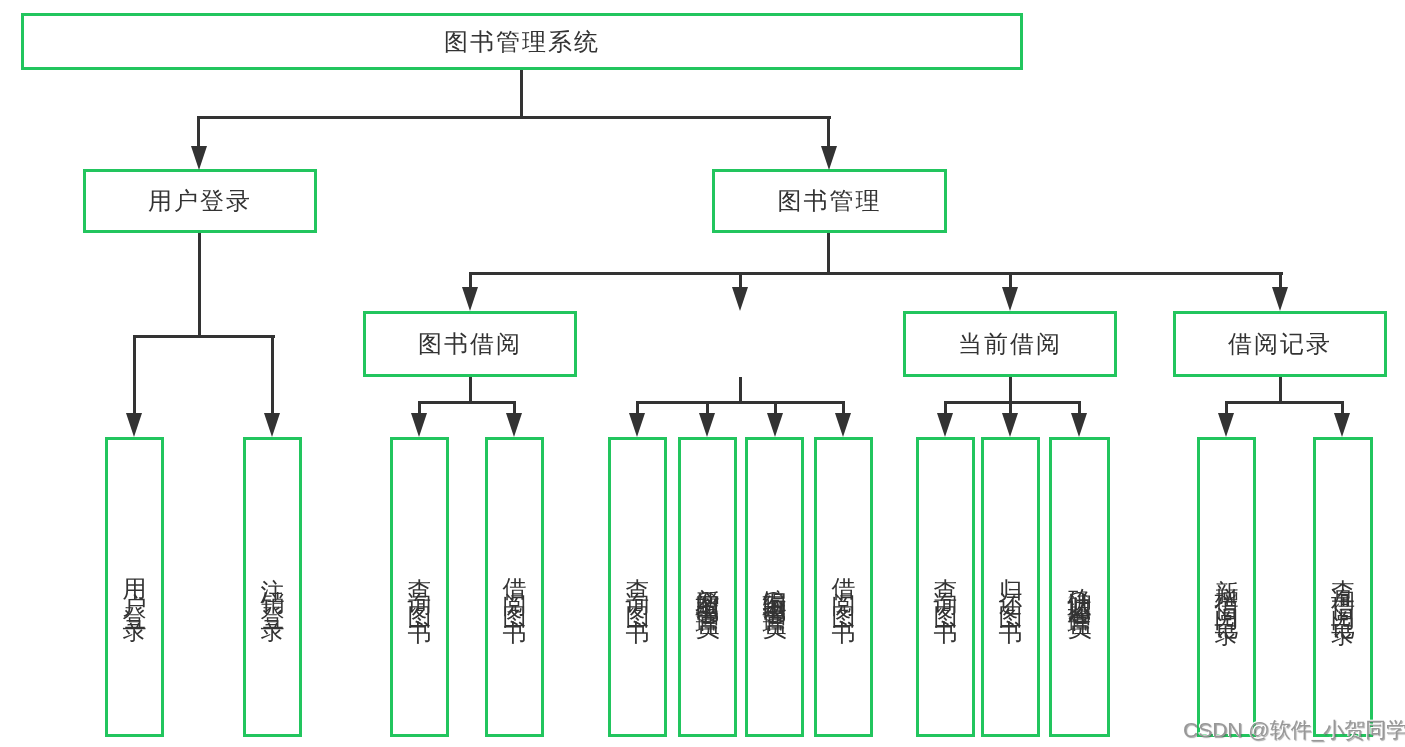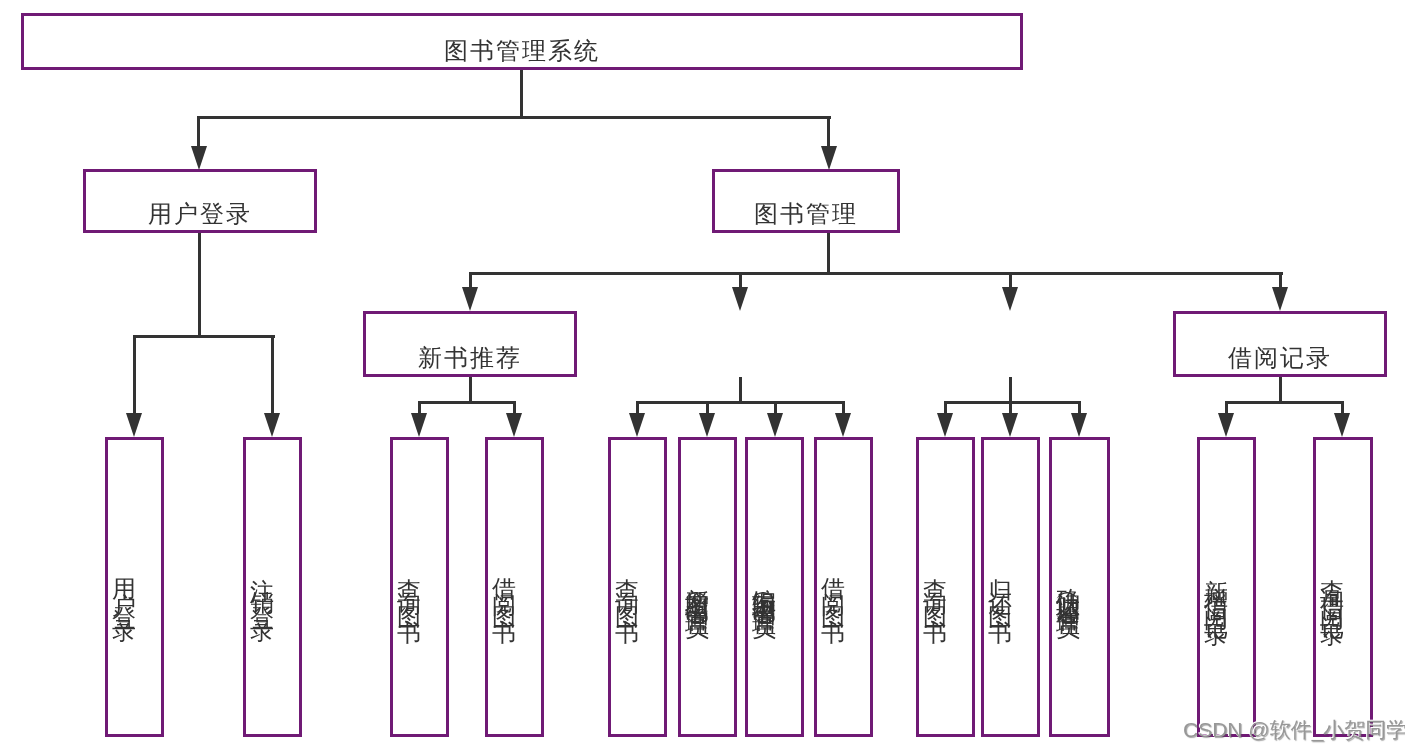--- a/index.html
+++ b/index.html
@@ -1,22 +1,22 @@
 <!DOCTYPE html>
 <html><head>
 <meta charset="utf-8">
 <style>
   html,body{margin:0;padding:0;background:#fff;}
   #canvas{
     position:relative;width:1405px;height:747px;background:#ffffff;
     font-family:"Liberation Sans",sans-serif;overflow:hidden;
   }
   .box{
-    position:absolute;box-sizing:border-box;border:3px solid #701a75;
-    background:#ffffff;display:flex;align-items:flex-end;justify-content:center;
+    position:absolute;box-sizing:border-box;border:3px solid #22c55e;
+    background:#ffffff;display:flex;align-items:center;justify-content:center;
     color:#333333;
   }
   .hbox{font-size:24px;letter-spacing:2px;}
   .vbox{writing-mode:vertical-rl;text-orientation:mixed;font-size:24px;}
   .v4{letter-spacing:14px;}
   .v6{letter-spacing:9px;}
   .v9{letter-spacing:4px;}
   .vline,.hline{position:absolute;background:#333333;}
   .vline{width:3px;}
   .hline{height:3px;}
@@ -36,26 +36,29 @@
 
 <div id="canvas">
 
   <div class="box hbox" style="left:21px;top:13px;width:1002px;height:57px;">
     <span>图书管理系统</span>
   </div>
 
   <div class="box hbox" style="left:83px;top:169px;width:234px;height:64px;">
     <span>用户登录</span>
   </div>
-  <div class="box hbox" style="left:712px;top:169px;width:188px;height:64px;">
+  <div class="box hbox" style="left:712px;top:169px;width:235px;height:64px;">
     <span>图书管理</span>
   </div>
 
   <div class="box hbox" style="left:363px;top:311px;width:214px;height:66px;">
-    <span>新书推荐</span>
+    <span>图书借阅</span>
+  </div>
+  <div class="box hbox" style="left:903px;top:311px;width:214px;height:66px;">
+    <span>当前借阅</span>
   </div>
   <div class="box hbox" style="left:1173px;top:311px;width:214px;height:66px;">
     <span>借阅记录</span>
   </div>
 
   <div class="box vbox v4" style="left:105px;top:437px;width:59px;height:300px;">
     <span>用户登录</span>
   </div>
   <div class="box vbox v4" style="left:243px;top:437px;width:59px;height:300px;">
     <span>注销登录</span>

